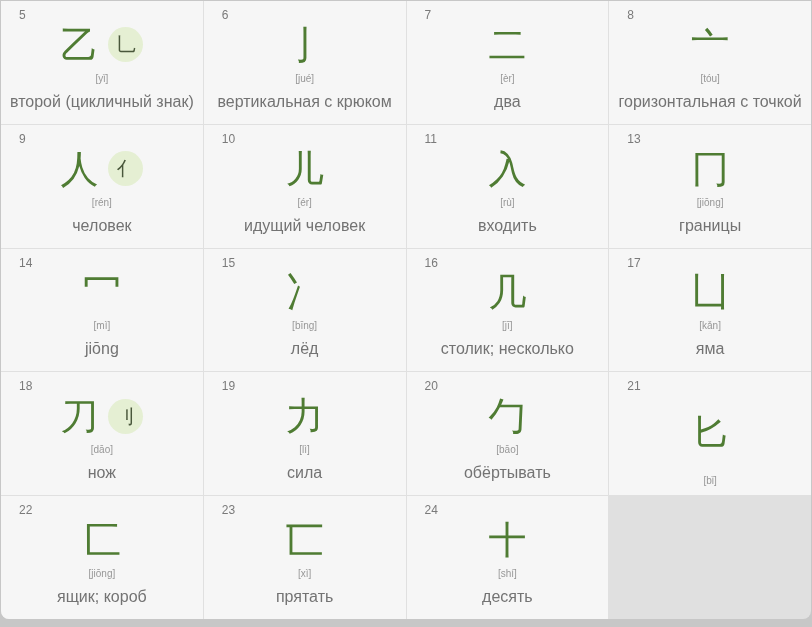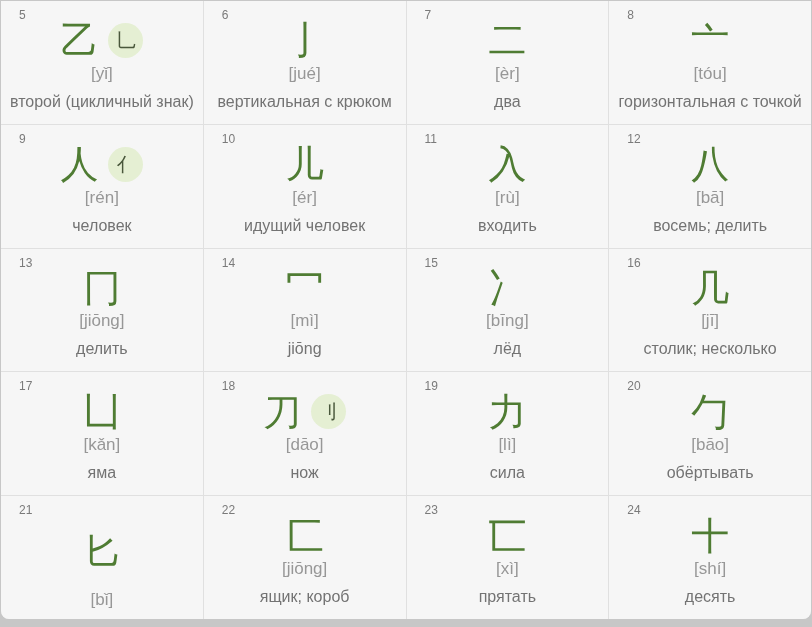--- a/index.html
+++ b/index.html
@@ -58,21 +58,21 @@
     background: #e5efd3;
     color: #49573b;
     font-family: "DejaVu Serif", "Liberation Serif", serif;
     font-size: 19px;
     line-height: 35px;
     text-align: center;
     display: inline-block;
   }
   .variant:empty { display: none; }
   .pinyin {
-    font-size: 17px;
+    font-size: 10px;
     color: #979797;
     margin-bottom: 9px;
   }
   .meaning {
     font-size: 16px;
     color: #737373;
     margin-bottom: 13px;
     white-space: nowrap;
   }
 </style>
@@ -145,38 +145,29 @@
     <div class="cell">
       <span class="num">11</span>
       <div class="charrow">
         <span class="char">入</span>
 
       </div>
       <span class="pinyin">[rù]</span>
       <span class="meaning">входить</span>
     </div>
 
-    <div class="cell">
-      <span class="num">12</span>
-      <div class="charrow">
-        <span class="char">八</span>
-
-      </div>
-      <span class="pinyin">[bā]</span>
-      <span class="meaning">восемь; делить</span>
-    </div>
 
     <div class="cell">
       <span class="num">13</span>
       <div class="charrow">
         <span class="char">冂</span>
 
       </div>
       <span class="pinyin">[jiōng]</span>
-      <span class="meaning">делить</span>
+      <span class="meaning">границы</span>
     </div>
 
     <div class="cell">
       <span class="num">14</span>
       <div class="charrow">
         <span class="char">冖</span>
 
       </div>
       <span class="pinyin">[mì]</span>
       <span class="meaning">jiōng</span>

